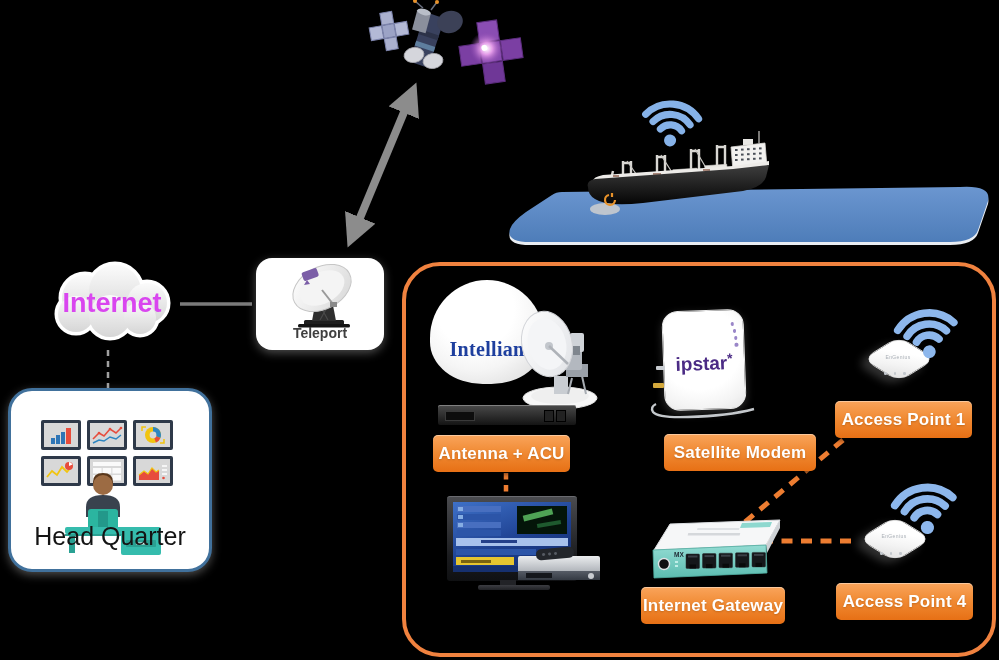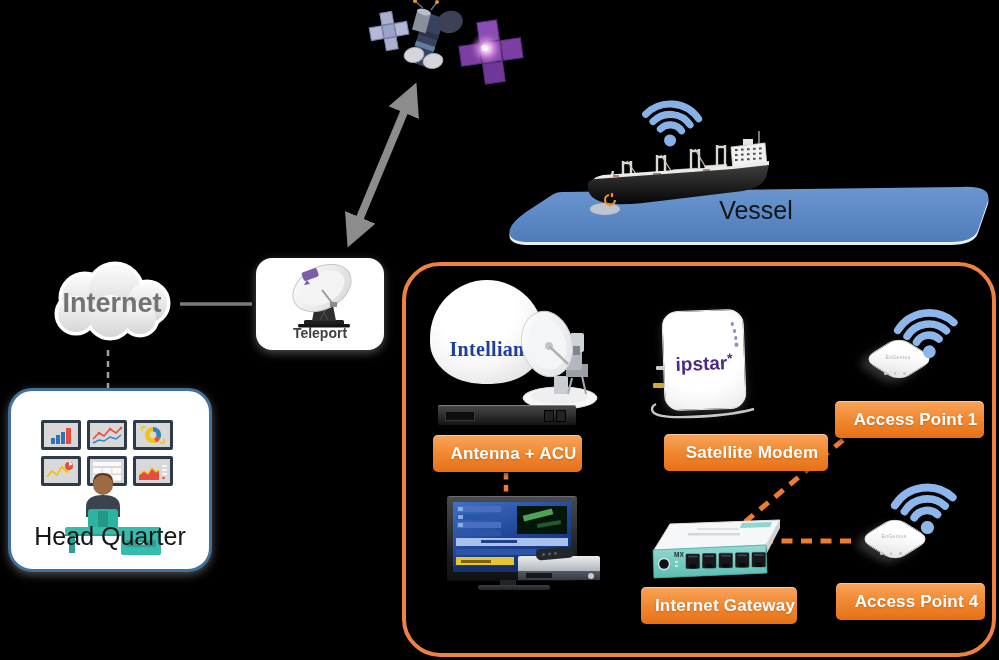--- a/index.html
+++ b/index.html
@@ -8,21 +8,21 @@
   .abs{position:absolute;}
   svg{display:block;overflow:visible;}
   
   .whitebox{position:absolute;background:#fff;border-radius:16px;
             box-shadow:0 3px 10px rgba(170,170,170,.45);}
   
   .olabel{position:absolute;display:flex;align-items:center;justify-content:center;
           color:#fff;font-weight:bold;font-size:17px;letter-spacing:.2px;border-radius:5px;
           background:linear-gradient(180deg,#F9A45B 0%,#F08A33 48%,#E77015 100%);
           box-shadow:inset 0 1px 0 rgba(255,255,255,.4),0 2px 5px rgba(0,0,0,.55);
-          text-shadow:0 1px 2px rgba(120,60,0,.35);padding-left:12px;}
+          text-shadow:0 1px 2px rgba(120,60,0,.35);}
   .big-caption{position:absolute;color:#141414;font-size:25px;text-align:center;}
   
   .ap-device{position:absolute;width:50px;height:50px;border-radius:15px;
              background:linear-gradient(150deg,#ffffff 35%,#F3F3F3 65%,#DFDFDF 100%);
              border:1px solid #E4E4E4;transform:scaleY(.62) rotate(45deg);
              box-shadow:0 10px 10px rgba(140,140,140,.35);}
   .ap-brand{position:absolute;width:100%;text-align:center;font-size:5px;color:#A9AFB6;
             letter-spacing:.4px;}
   .ap-dots{position:absolute;display:flex;gap:7px;}
   .ap-dots i{width:2.5px;height:2.5px;border-radius:50%;background:#C2C7CC;}
@@ -131,21 +131,20 @@
 
   <svg class="abs" style="left:634px;top:88px;transform:rotate(5deg)" width="76" height="60" viewBox="0 0 60 52">
     <g stroke="#86B2E8" stroke-width="6.2" fill="none" stroke-linecap="round">
       <path d="M20.8 36.3 A12 12 0 0 1 39.2 36.3"></path>
       <path d="M13.9 30.5 A21 21 0 0 1 46.1 30.5"></path>
       <path d="M7 24.7 A30 30 0 0 1 53 24.7"></path>
     </g>
     <circle cx="30" cy="45.5" r="5.2" fill="#86B2E8"></circle>
   </svg>
 
-  <div class="big-caption" style="left:702px;top:196px;width:108px">Vessel</div>
 
   <svg class="abs" style="left:365px;top:0" width="165" height="95" viewBox="0 0 165 95">
     <defs>
       <radialGradient id="pGlow" cx=".5" cy=".5" r=".5">
         <stop offset="0" stop-color="#ffffff"></stop>
           <stop offset=".35" stop-color="#E39BE8"></stop>
           <stop offset="1" stop-color="#8A45AE" stop-opacity="0"></stop>
       </radialGradient>
     </defs>
 
@@ -217,21 +216,21 @@
     </g>
     <g fill="url(#cloudG)">
       <circle cx="45" cy="42" r="23"></circle>
         <circle cx="75" cy="35" r="26"></circle>
         <circle cx="107" cy="47" r="20"></circle>
       <circle cx="36" cy="58" r="18"></circle>
         <circle cx="70" cy="60" r="21"></circle>
         <circle cx="100" cy="62" r="16"></circle>
     </g>
   </svg>
-  <div class="abs" style="left:42px;top:288px;width:140px;text-align:center;font-size:27px;font-weight:bold;color:#737373">Internet</div>
+  <div class="abs" style="left:42px;top:288px;width:140px;text-align:center;font-size:27px;font-weight:bold;color:#d946ef">Internet</div>
 
   <div class="whitebox" style="left:8px;top:388px;width:198px;height:178px;border:3.5px solid #41719C;border-radius:24px">
 
     <svg style="position:absolute;left:30px;top:29px" width="132" height="66" viewBox="0 0 132 66">
       <g>
 
         <g fill="#2E3949">
           <rect x="0" y="0" width="40" height="30" rx="2"></rect>
             <rect x="46" y="0" width="40" height="30" rx="2"></rect>
             <rect x="92" y="0" width="40" height="30" rx="2"></rect>

